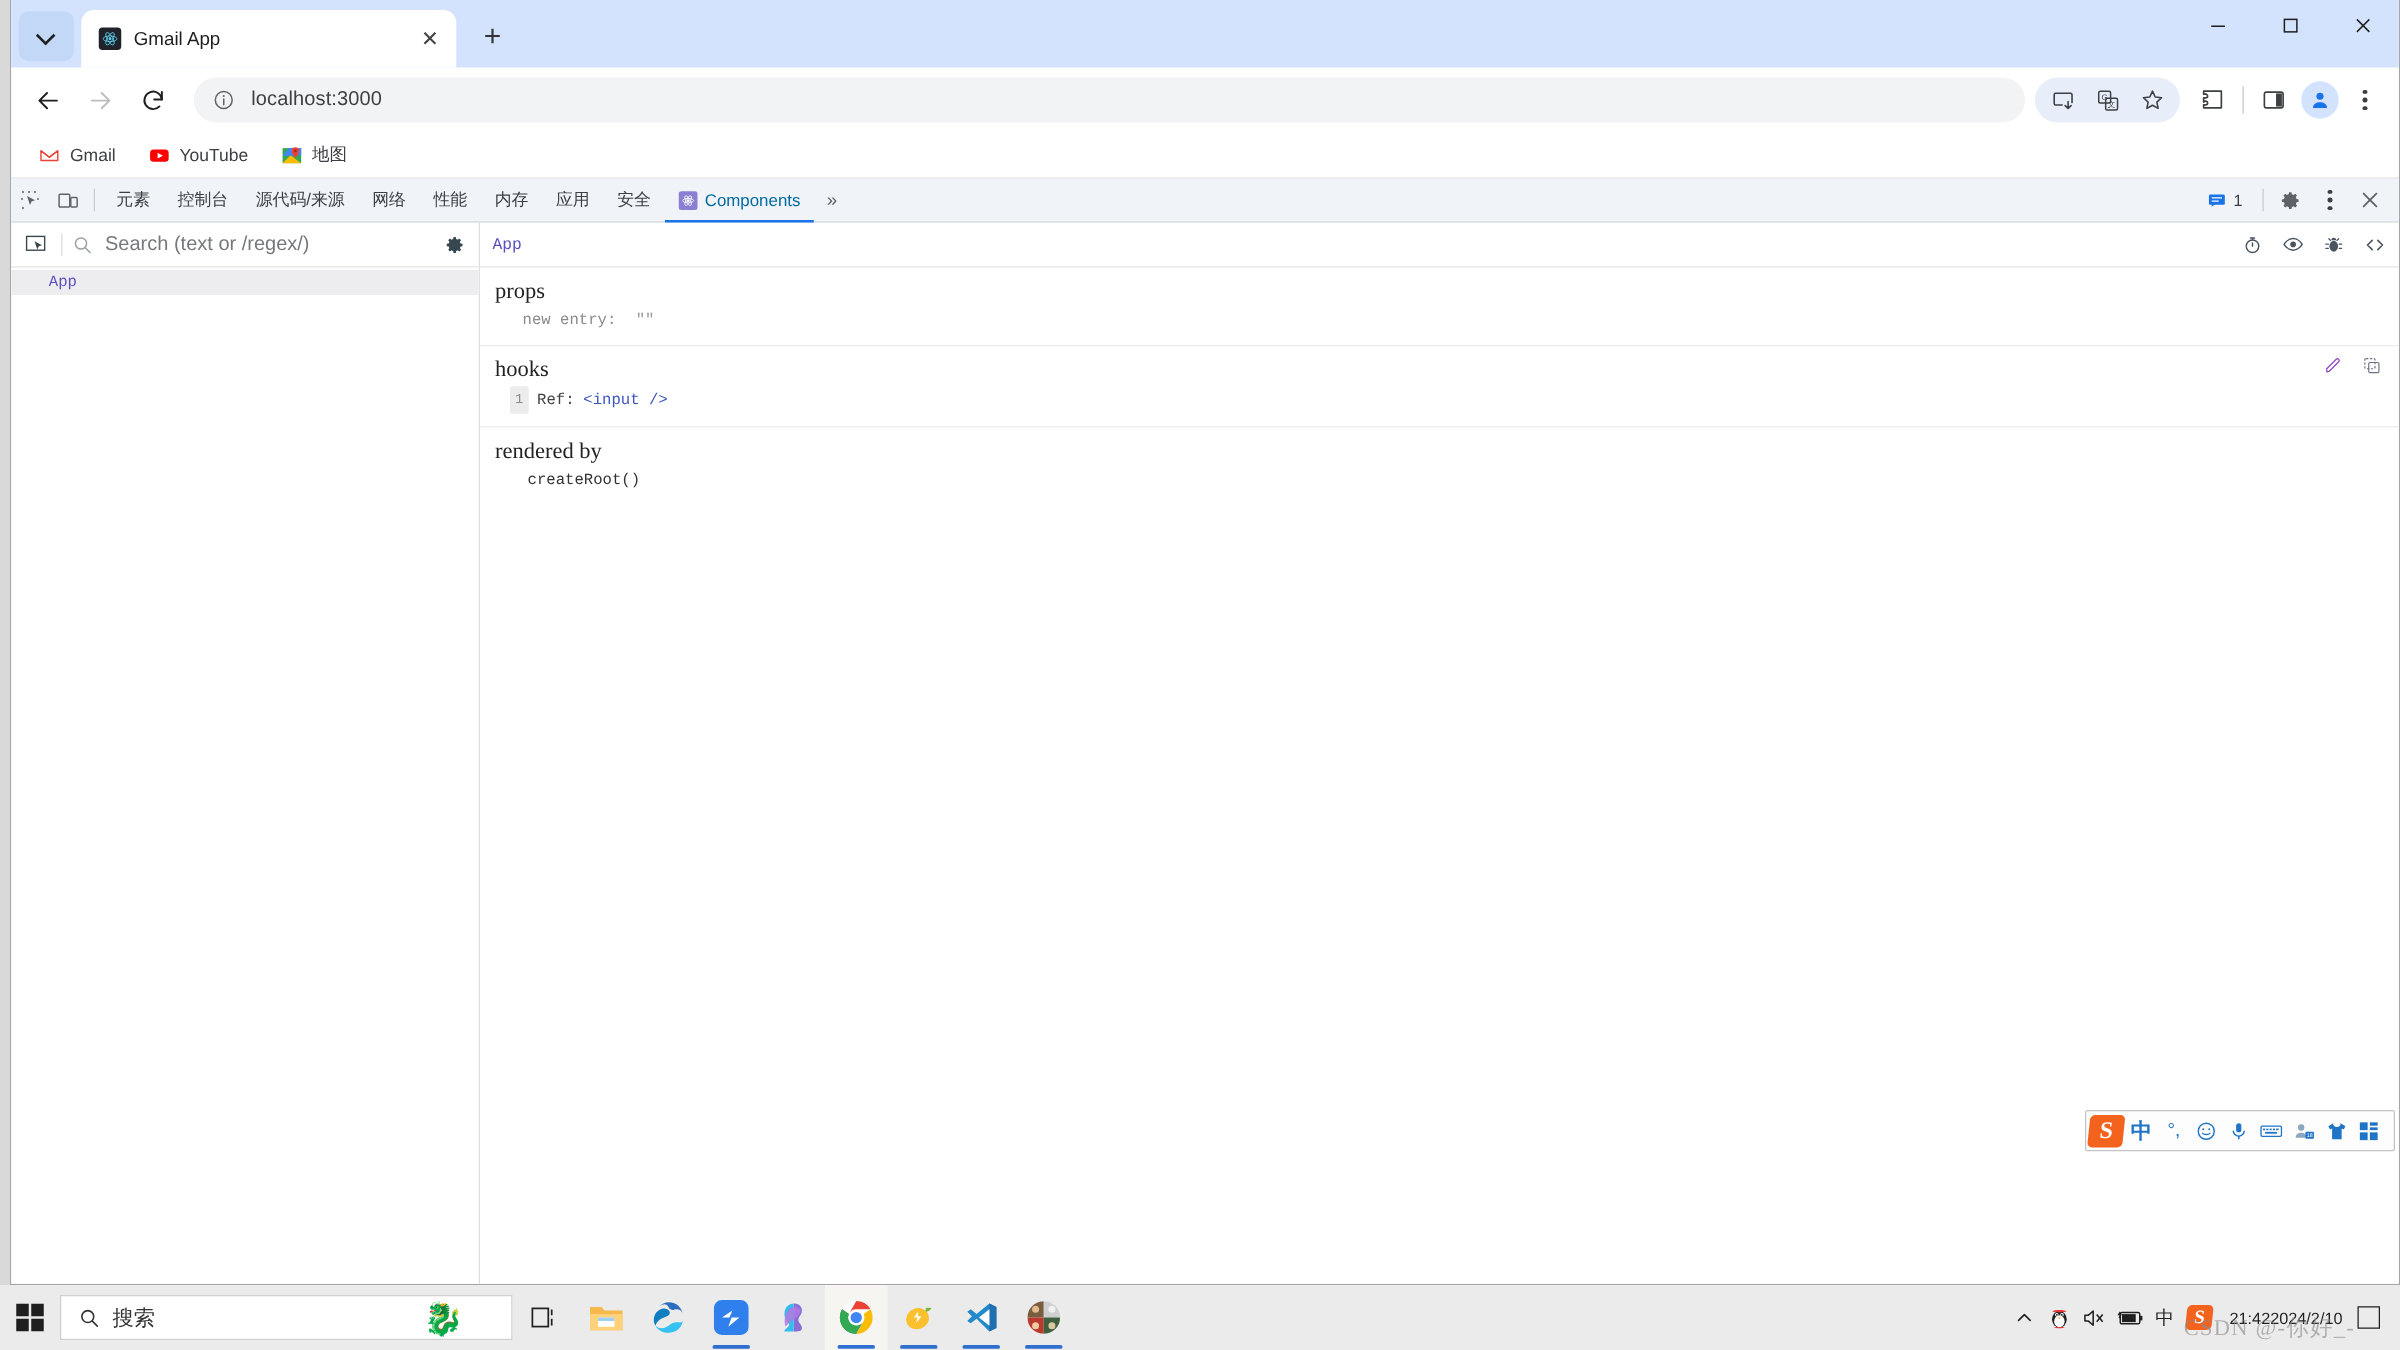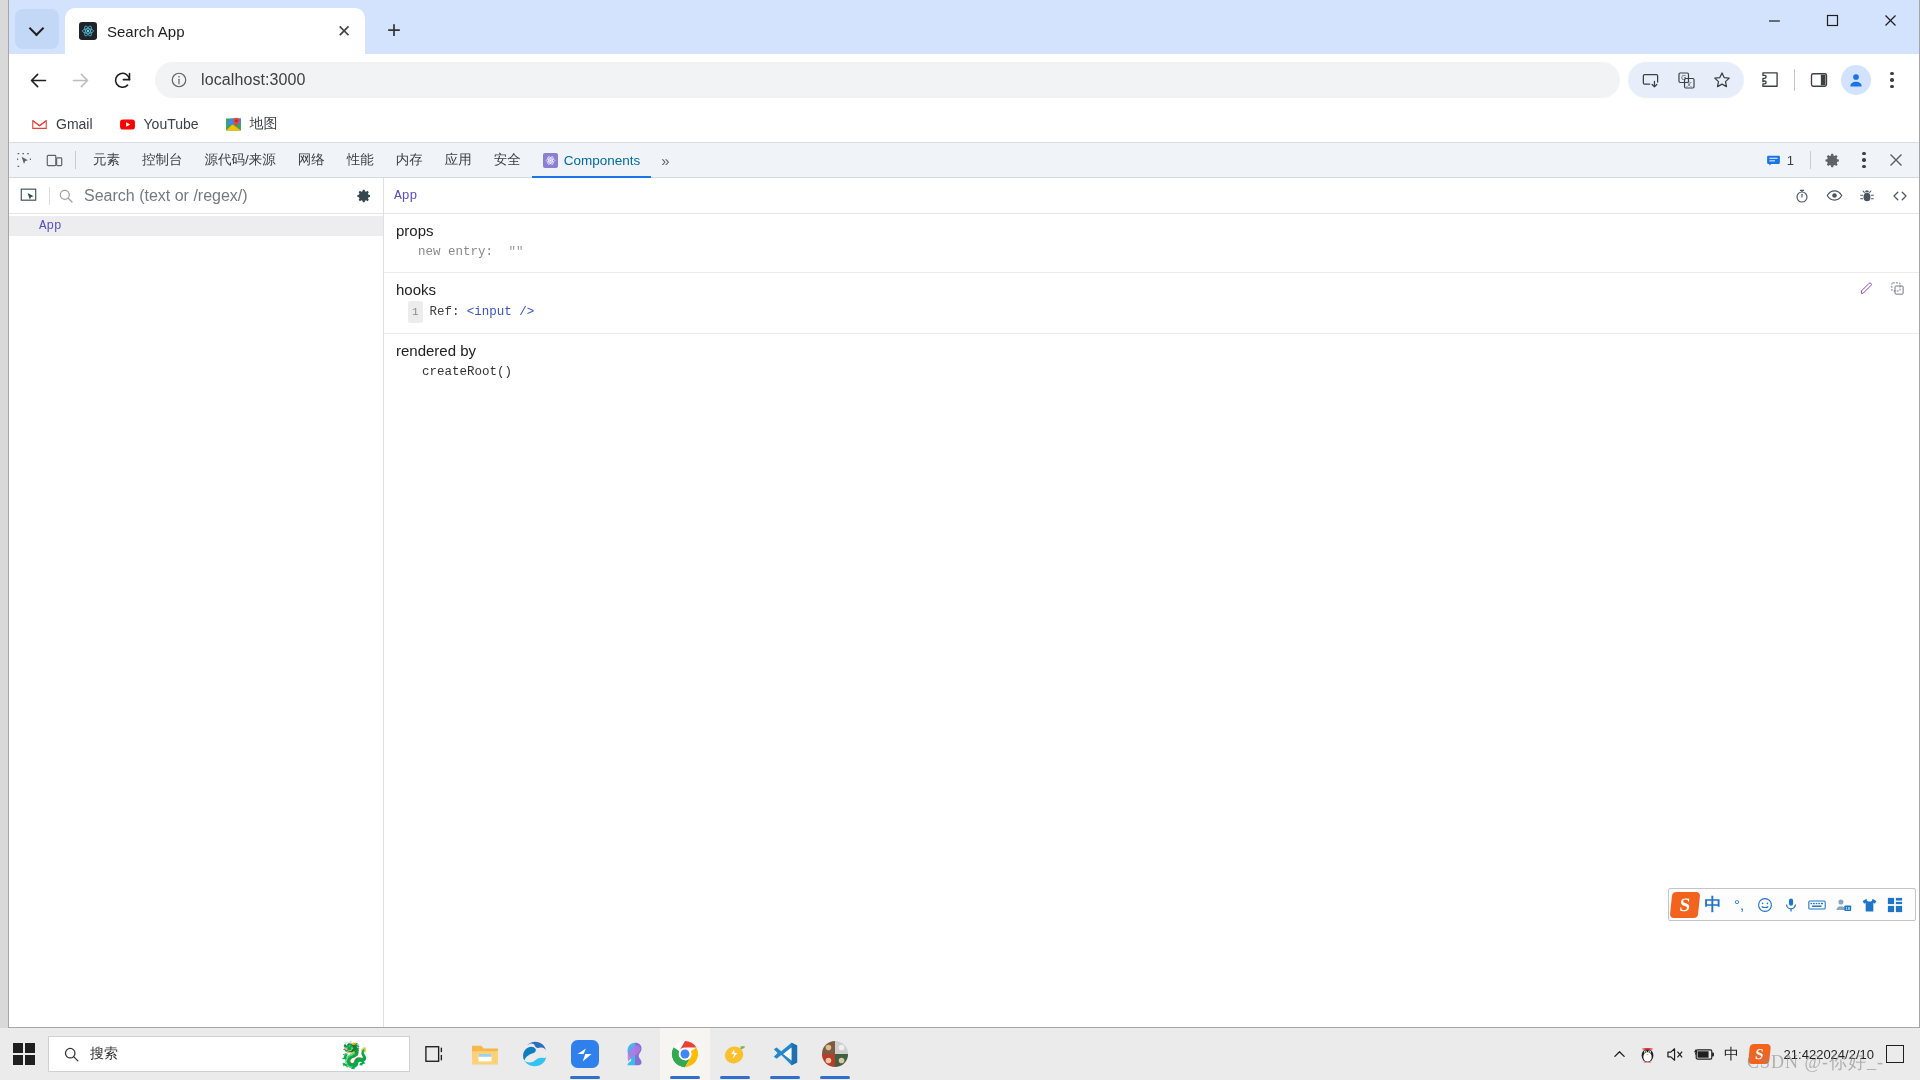--- a/index.html
+++ b/index.html
@@ -249,22 +249,22 @@
   }
   .rdt-detail-name {
     font-family: "Liberation Mono", monospace;
     font-size: 13px; color: #5b4ec2;
   }
   .rdt-detail-actions { margin-left: auto; display: flex; align-items: center; gap: 16px; }
   .rdt-act { cursor: pointer; color: #4a5561; display: flex; align-items: center; }
 
   .rdt-section { border-bottom: 1px solid #ececec; padding: 8px 0 10px 0; position: relative; }
   .rdt-section-title {
-    font-size: 15px; color: #222; padding-left: 12px; margin-bottom: 3px;
-    font-family: Liberation Sans, sans-serif;
+    font-size: 18px; color: #222; padding-left: 12px; margin-bottom: 3px;
+    font-family: Liberation Serif, serif;
   }
   .rdt-kv {
     font-family: "Liberation Mono", monospace; font-size: 12.5px;
     padding-left: 34px; line-height: 20px; color: #777;
   }
   .rdt-kv .k { color: #8a8a8a; }
   .rdt-kv .v { color: #999; }
   .rdt-section-actions {
     position: absolute; right: 14px; top: 8px;
     display: flex; gap: 16px; align-items: center;
@@ -315,21 +315,21 @@
     width: 48px; height: 52px; display: flex; align-items: center; justify-content: center;
     cursor: pointer;
   }
   .win-logo { display: grid; grid-template-columns: 10px 10px; grid-template-rows: 10px 10px; gap: 2px; }
   .win-logo i { background: #1f1f1f; display: block; }
   .tb-search {
     width: 362px; height: 36px; background: #fff; border: 1px solid #d0d0d0;
     display: flex; align-items: center; padding-left: 14px; cursor: text;
     position: relative; overflow: hidden;
   }
-  .tb-search-text { font-size: 14px; color: #333; margin-left: 10px; }
+  .tb-search-text { font-size: 17px; color: #333; margin-left: 10px; }
   .tb-dragon {
     position: absolute; right: 22px; top: 0; height: 36px; width: 64px;
     display: flex; align-items: center; justify-content: center; font-size: 26px;
   }
   .tb-item {
     width: 50px; height: 52px; display: flex; align-items: center; justify-content: center;
     position: relative; cursor: pointer;
   }
   .tb-item.active { background: #f7f5f2; }
   .tb-item .underline {
@@ -369,21 +369,21 @@
       <span class="tab-favicon">
         <svg width="14" height="14" viewBox="0 0 24 24">
           <circle cx="12" cy="12" r="2" fill="#61dafb"></circle>
           <g fill="none" stroke="#61dafb" stroke-width="1.1">
             <ellipse cx="12" cy="12" rx="9.5" ry="3.8"></ellipse>
             <ellipse cx="12" cy="12" rx="9.5" ry="3.8" transform="rotate(60 12 12)"></ellipse>
             <ellipse cx="12" cy="12" rx="9.5" ry="3.8" transform="rotate(120 12 12)"></ellipse>
           </g>
         </svg>
       </span>
-      <span class="tab-title">Search App</span>
+      <span class="tab-title">Gmail App</span>
       <span class="tab-close">✕</span>
     </div>
     <div class="newtab">+</div>
 
     <div class="winctl">
       <div class="winbtn">
         <svg width="13" height="13" viewBox="0 0 13 13">
             <line x1="1" y1="7" x2="12" y2="7" stroke="#1f1f1f" stroke-width="1.2"></line>
           </svg>
       </div>

